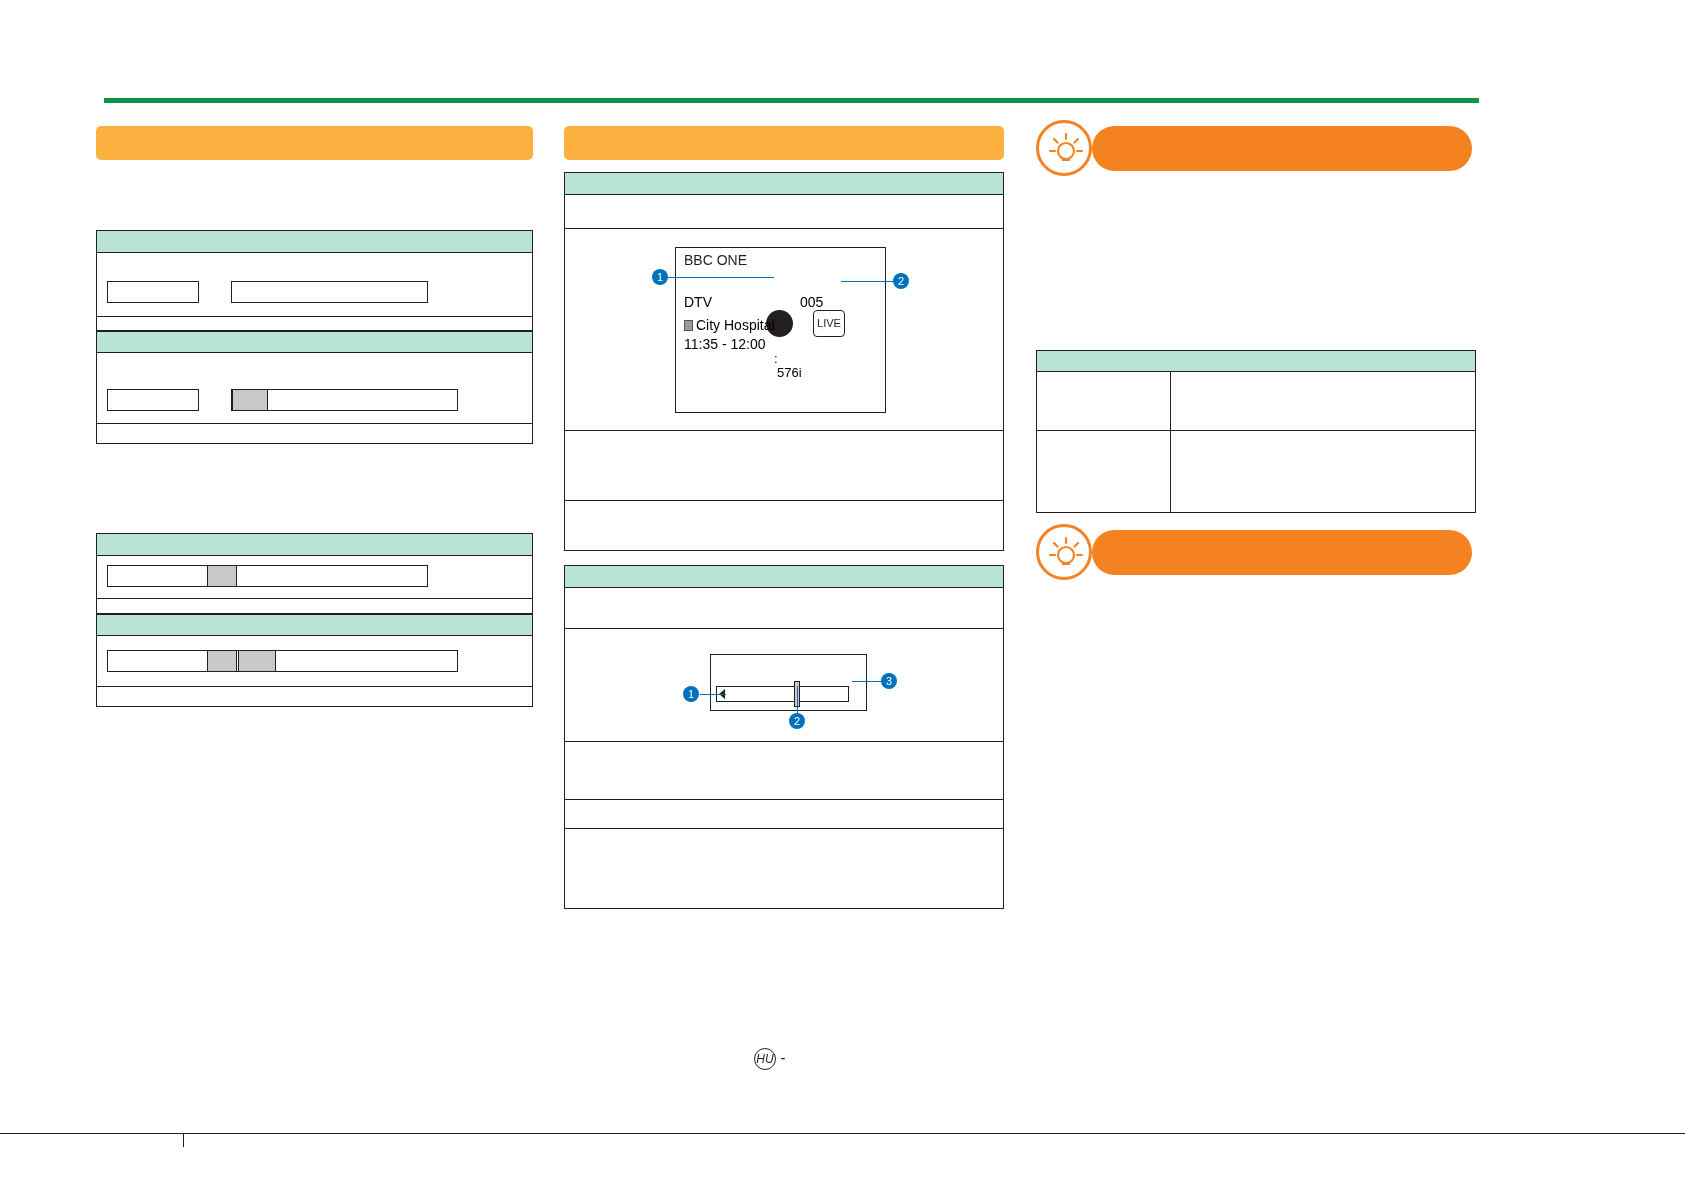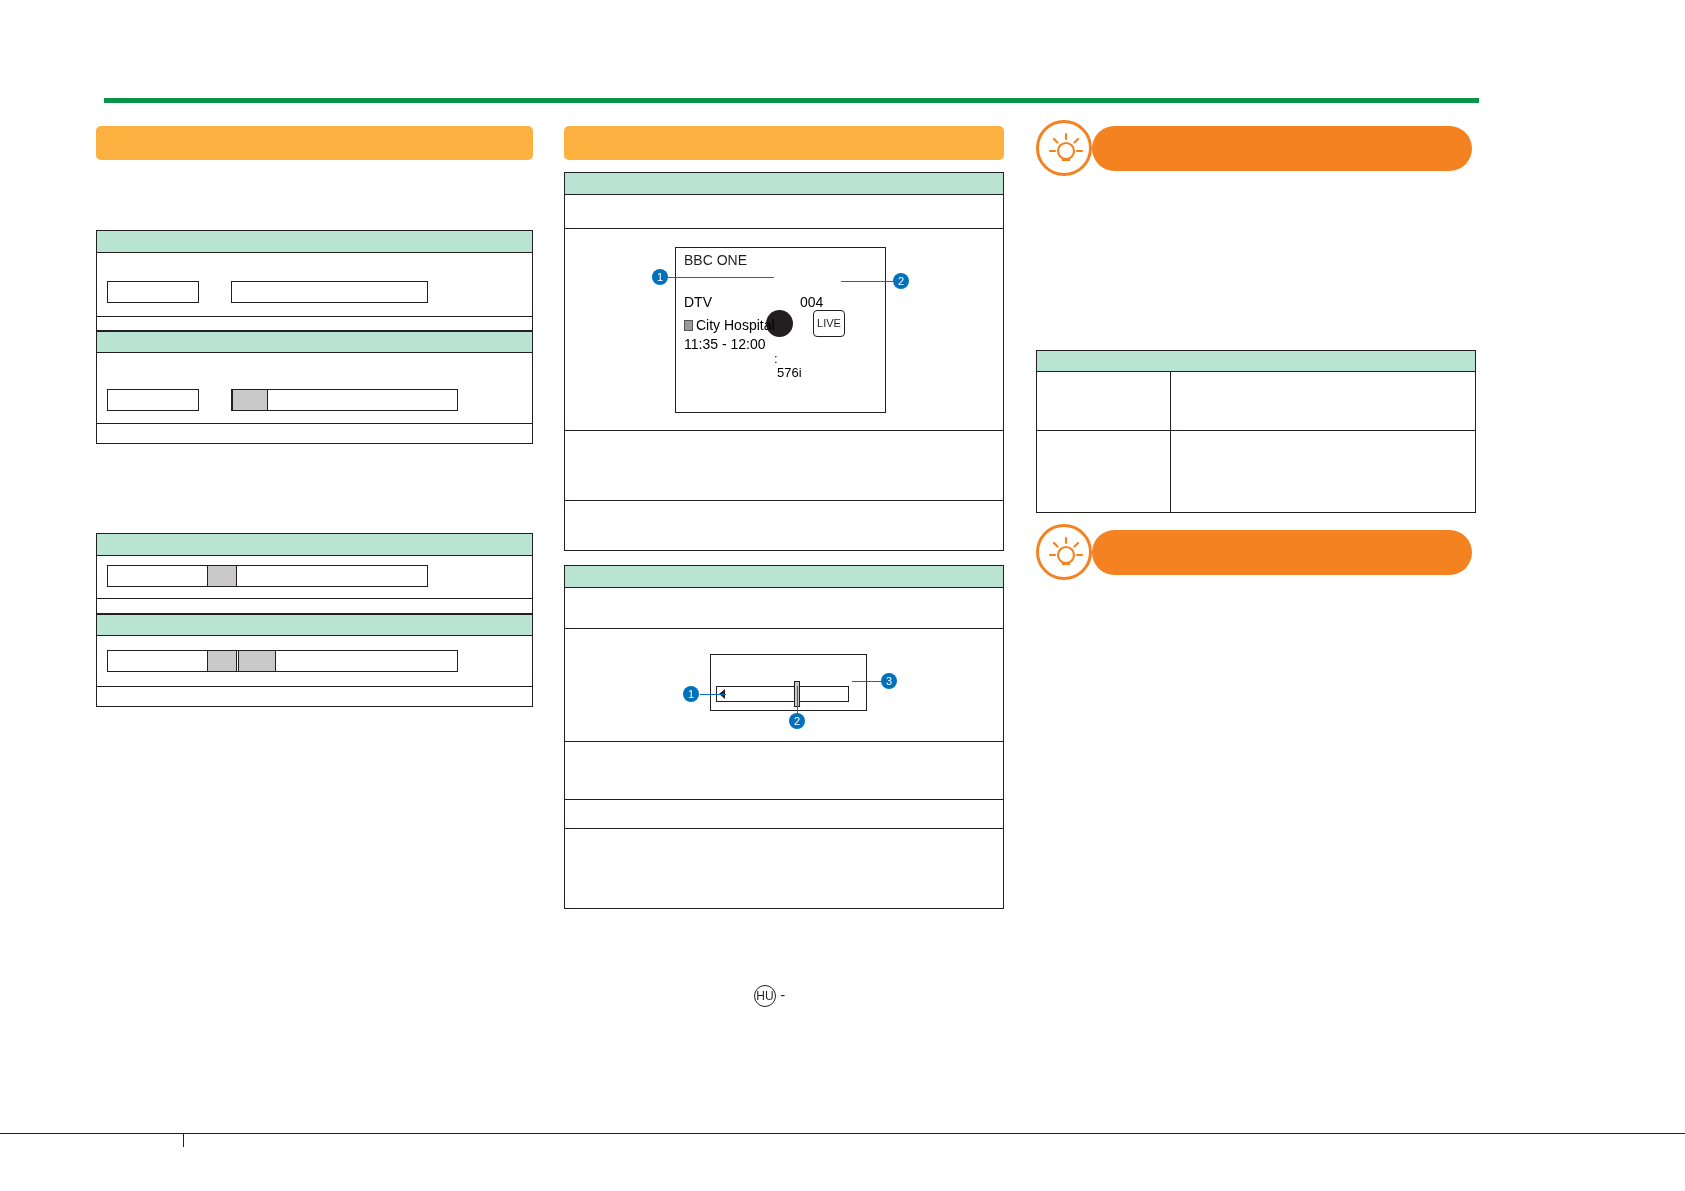--- a/index.html
+++ b/index.html
@@ -218,23 +218,24 @@
     left: 1036px; top: 350px;
     width: 440px; height: 22px;
     background: #b9e3d2;
     border: 1px solid #231f20;
     box-sizing: border-box;
   }
 
   
   .footer-mark {
     position: absolute;
-    left: 754px; top: 985px;
+    left: 754px; top: 1048px;
     font-size: 15px;
     color: #231f20;
+    font-style: italic;
   }
   .hu-circle {
     display: inline-block;
     width: 22px; height: 22px;
     border: 1px solid #231f20;
     border-radius: 50%;
     text-align: center;
     line-height: 20px;
     font-size: 12px;
     box-sizing: border-box;
@@ -301,21 +302,21 @@
   <div class="band" style="left:565px; top:173px; width:438px; height:22px; border-bottom:1px solid #231f20;"></div>
   <div class="hline" style="left:564px; top:228px; width:440px;"></div>
   <div class="hline" style="left:564px; top:430px; width:440px;"></div>
   <div class="hline" style="left:564px; top:500px; width:440px;"></div>
 
   <div class="osd">
     <div class="ch">BBC ONE</div>
     <div class="rec-dot"></div>
     <div class="live">LIVE</div>
     <div class="dtv">DTV</div>
-    <div class="num">004</div>
+    <div class="num">005</div>
     <div class="prog"><span class="ic"></span><span>City Hospital</span></div>
     <div class="time">11:35 - 12:00</div>
     <div class="colon">:</div>
     <div class="res">576i</div>
   </div>
 
   <div class="lead" style="left:668px; top:277px; width:106px;"></div>
   <div class="marker" style="left:652px; top:269px;">1</div>
   <div class="lead" style="left:841px; top:281px; width:55px;"></div>
   <div class="marker" style="left:893px; top:273px;">2</div>

